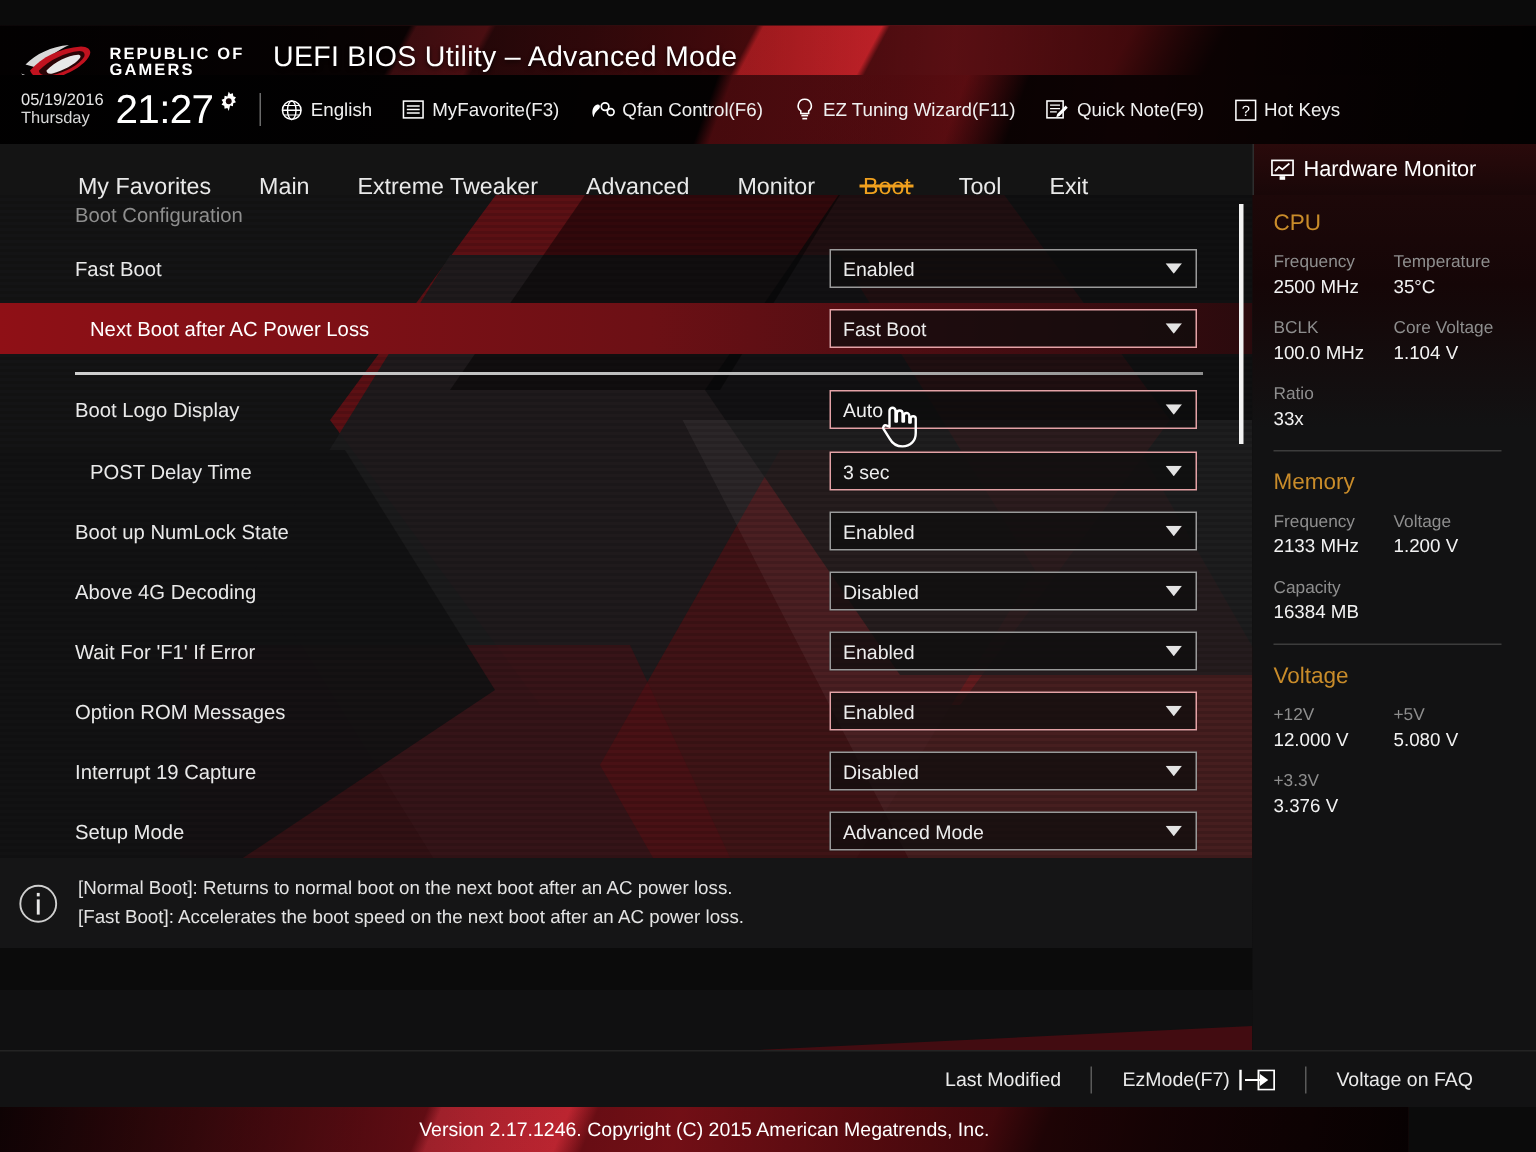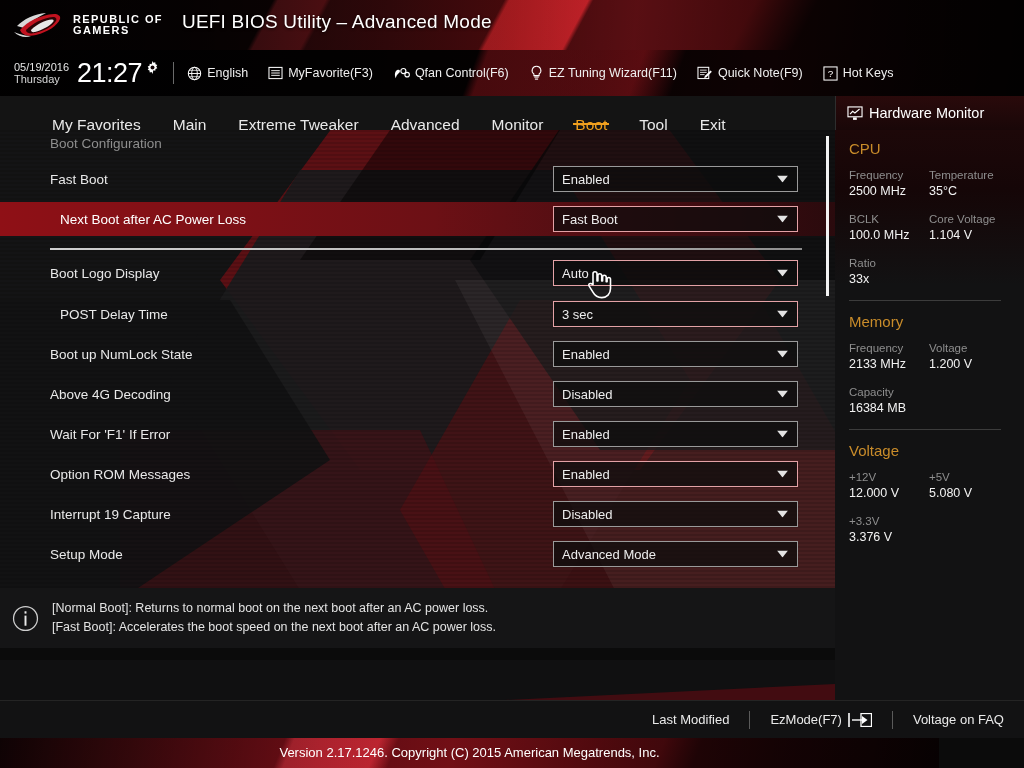--- a/index.html
+++ b/index.html
@@ -6,21 +6,21 @@
   html,body{ background:#000; }
   body{
     width:1024px; height:768px; overflow:hidden;
     font-family:"Liberation Sans", sans-serif;
     color:#e8e8e8; position:relative;
   }
   #app{ position:absolute; inset:0; width:1024px; height:768px; background:#0b0b0b; }
 
   
   .banner{
-    position:absolute; left:0; top:0; width:1024px; height:50px; overflow:hidden;
+    position:absolute; left:0; top:17px; width:1024px; height:50px; overflow:hidden;
     background:
       linear-gradient(95deg, #120608 0%, #220a0c 18%, #5d1014 38%, #8d1318 50%, #c4202a 62%, #8e1419 74%, #3a0d10 88%, #160708 100%);
   }
   .banner:after{
     content:""; position:absolute; inset:0;
     background:
       linear-gradient(118deg, rgba(0,0,0,.85) 0 26%, rgba(255,255,255,0) 26.5% 31%, rgba(0,0,0,.5) 31.5% 48%, rgba(255,60,60,.18) 48.5% 56%, rgba(0,0,0,.55) 56.5% 72%, rgba(0,0,0,.9) 78% 100%);
   }
   .rog-logo{ position:absolute; left:14px; top:7px; width:165px; height:36px; z-index:3; display:flex; align-items:center; gap:7px; }
   .rog-mark{ width:52px; height:30px; flex:none; }
@@ -106,21 +106,21 @@
     position:absolute; left:553px; width:245px; height:26px;
     border:1px solid #9a9a9a; background:rgba(12,12,13,.72);
     display:flex; align-items:center; padding:0 8px;
     font-size:13px; color:#ededed;
   }
   .dd.hot{ border-color:#e4a2a6; }
   .dd .caret{ position:absolute; right:9px; top:50%; transform:translateY(-50%); }
 
   
   .helpbox{
-    position:absolute; left:0; top:588px; width:835px; height:60px;
+    position:absolute; left:0; top:572px; width:835px; height:60px;
     background:#151516; display:flex; align-items:center; gap:13px; padding-left:12px;
   }
   .help-icon{ width:27px; height:27px; flex:none; }
   .help-text{ font-size:12.5px; line-height:19px; color:#e3e3e3; }
 
   
   .sidebar{
     position:absolute; right:0; top:130px; width:189px; height:595px;
     background:linear-gradient(180deg,#1d0809 0%,#150607 10%,#121213 26%,#121213 100%);
     padding:6px 0 0 14px; z-index:3;
@@ -130,21 +130,21 @@
   .hw-pair{ display:flex; margin-bottom:12px; }
   .hw-cell{ width:80px; }
   .hw-k{ font-size:11.5px; color:#8e8e8e; line-height:15px; }
   .hw-v{ font-size:12.5px; color:#f2f2f2; line-height:17px; }
   .hw-div{ width:152px; height:1px; background:#3c3c3c; margin:10px 0 12px 0; }
 
   
   .footerbar{
     position:absolute; left:0; top:700px; width:1024px; height:38px; z-index:4;
     background:#121213; border-top:1px solid #242424;
-    display:flex; align-items:center; justify-content:flex-end; 
+    display:flex; align-items:center; justify-content:flex-end; padding-right:22px;
   }
   .foot-item{ font-size:13px; color:#eaeaea; padding:0 20px; display:flex; align-items:center; gap:6px; white-space:nowrap; }
   .foot-sep{ width:1px; height:18px; background:#5a5a5a; }
 
   .versionbar{
     position:absolute; left:0; top:738px; width:939px; height:30px; z-index:4; overflow:hidden;
     background:linear-gradient(100deg,#160406 0%,#4d0c11 14%,#a51420 34%,#cf1b27 48%,#8e1119 64%,#45090e 82%,#180406 100%);
   }
   .versionbar:after{
     content:""; position:absolute; inset:0;

